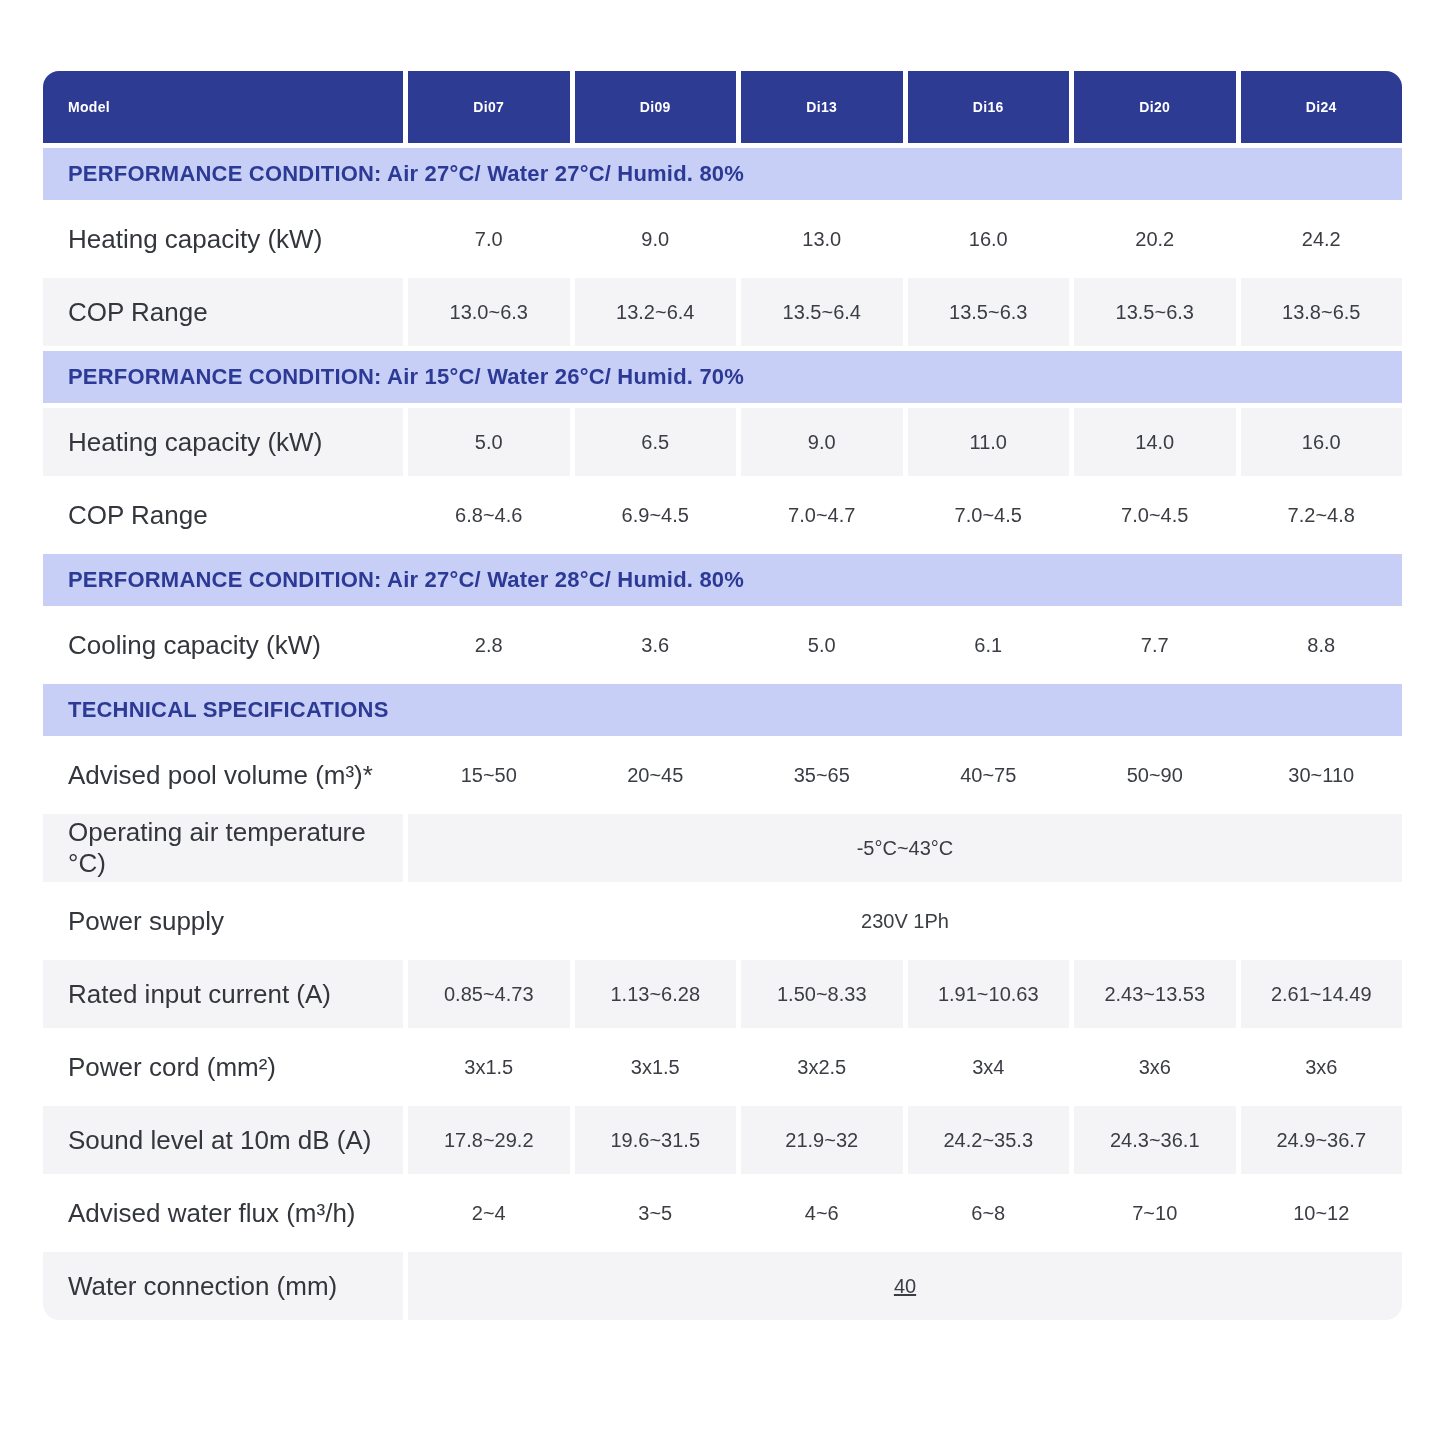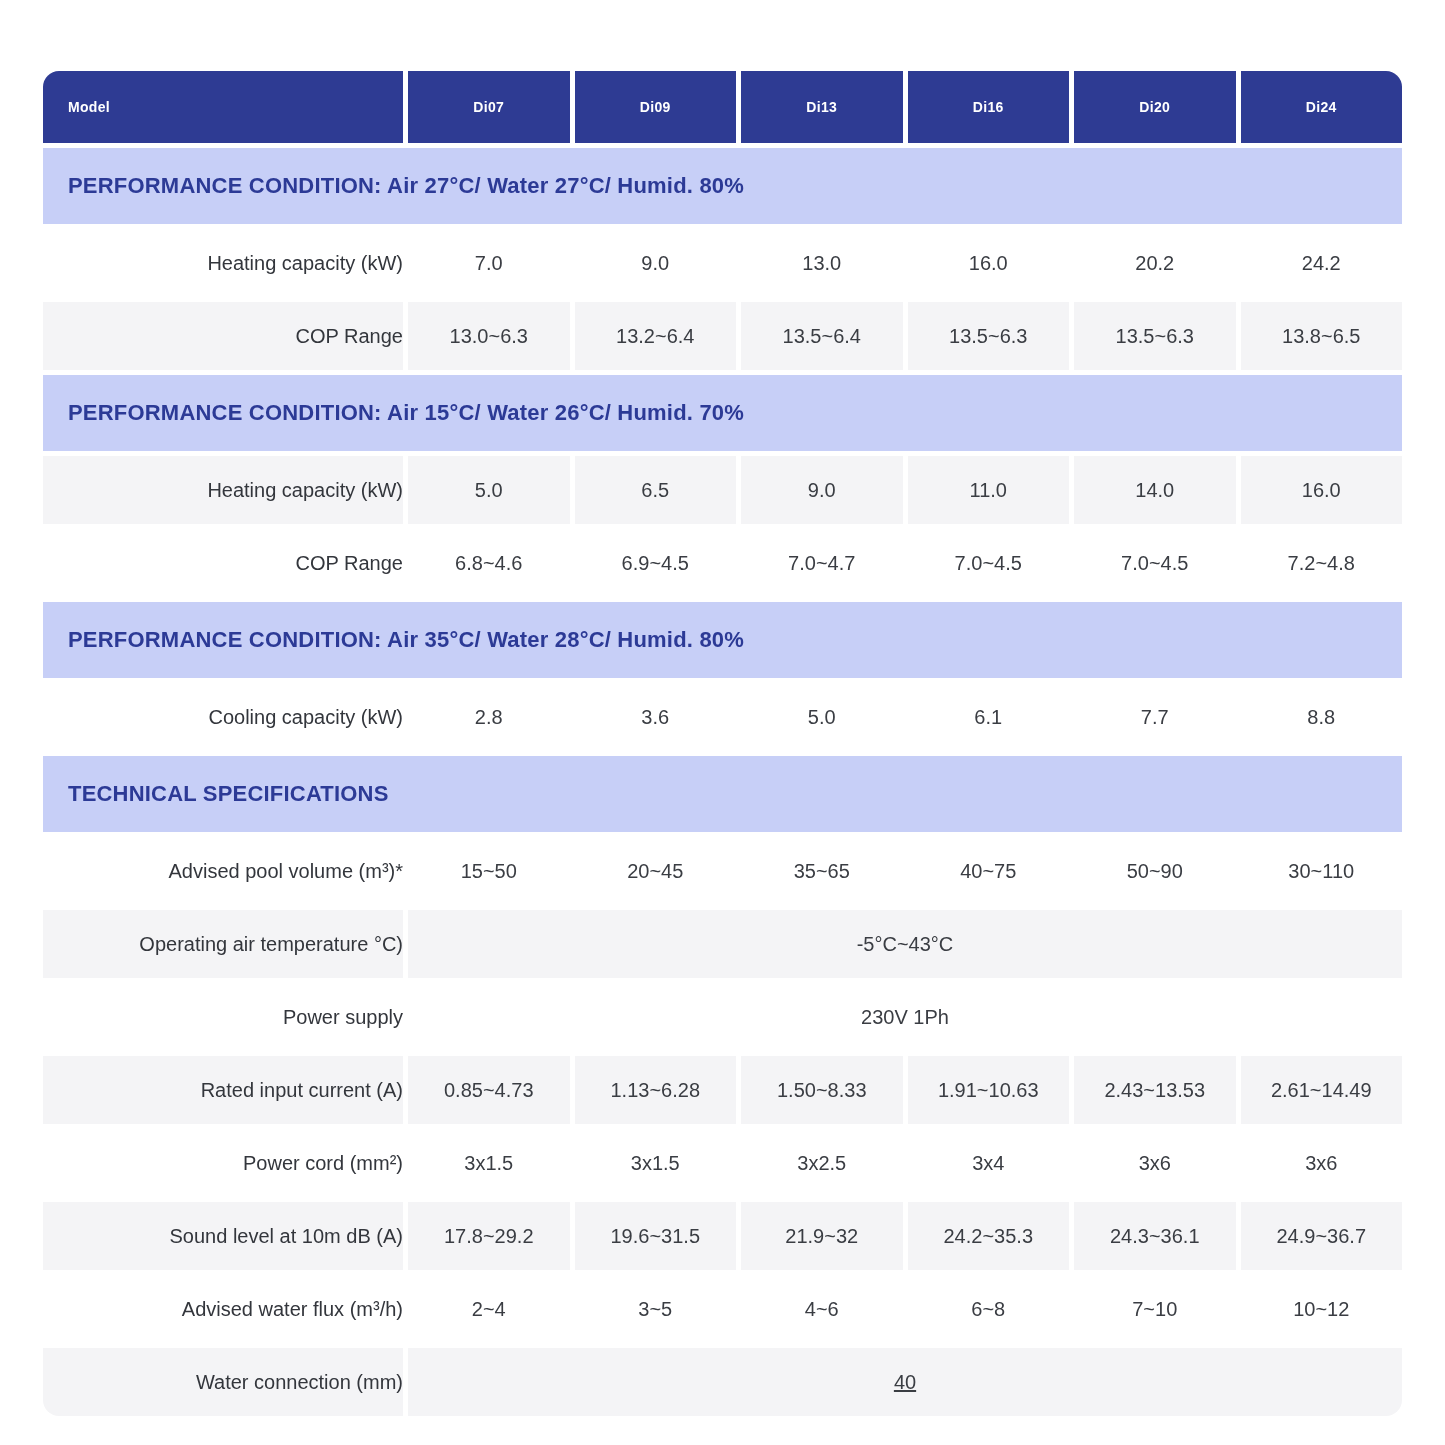--- a/index.html
+++ b/index.html
@@ -48,36 +48,36 @@
     border-top-left-radius: 16px;
   }
   thead th:last-child { border-top-right-radius: 16px; }
 
   
   tr.section-row td {
     background: var(--lavender);
     color: var(--navy-text);
     font-size: 22px;
     font-weight: bold;
-    height: 76px;
+    height: 52px;
     text-align: left;
     padding: 0 0 0 25px;
     letter-spacing: 0.2px;
   }
 
   
   tr.spec-row td {
     height: 68px;
     padding: 0;
     background: transparent;
   }
   tr.spec-row td.row-label {
-    text-align: right;
+    text-align: left;
     padding-left: 25px;
-    font-size: 20px;
+    font-size: 26px;
     color: var(--label-text);
   }
   tr.spec-row td.cell {
     text-align: center;
     font-size: 20px;
     color: var(--value-text);
   }
   tr.spec-row.shaded td { background: var(--shade); }
 
   
@@ -146,21 +146,21 @@
         <tr class="spec-row">
           <td class="row-label">COP Range</td>
           <td class="cell">6.8~4.6</td>
           <td class="cell">6.9~4.5</td>
           <td class="cell">7.0~4.7</td>
           <td class="cell">7.0~4.5</td>
           <td class="cell">7.0~4.5</td>
           <td class="cell">7.2~4.8</td>
         </tr>
         <tr class="section-row">
-          <td colspan="7">PERFORMANCE CONDITION: Air 35°C/ Water 28°C/ Humid. 80%</td>
+          <td colspan="7">PERFORMANCE CONDITION: Air 27°C/ Water 28°C/ Humid. 80%</td>
         </tr>
         <tr class="spec-row">
           <td class="row-label">Cooling capacity (kW)</td>
           <td class="cell">2.8</td>
           <td class="cell">3.6</td>
           <td class="cell">5.0</td>
           <td class="cell">6.1</td>
           <td class="cell">7.7</td>
           <td class="cell">8.8</td>
         </tr>

